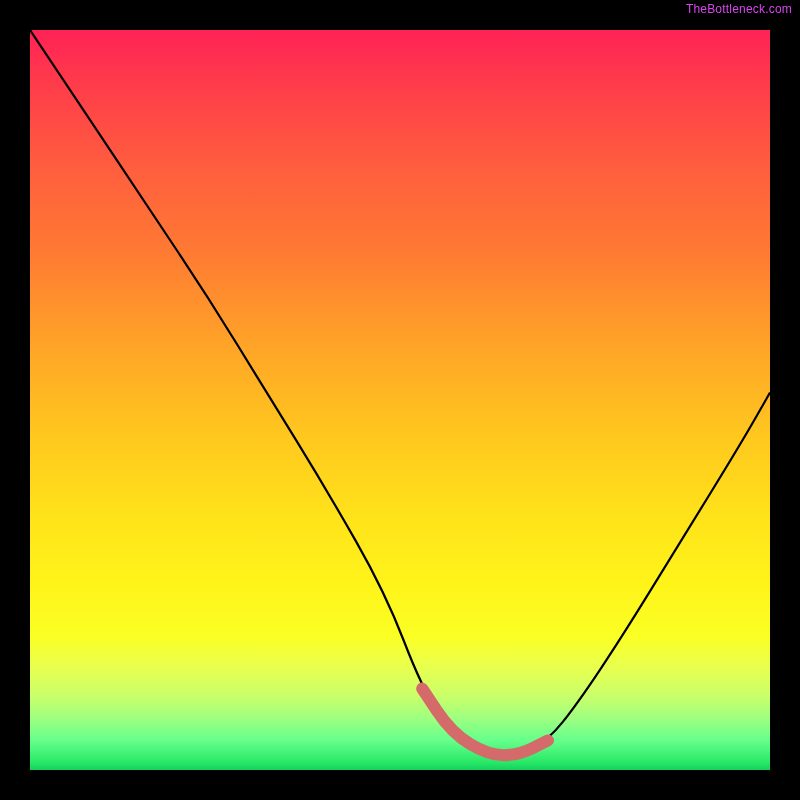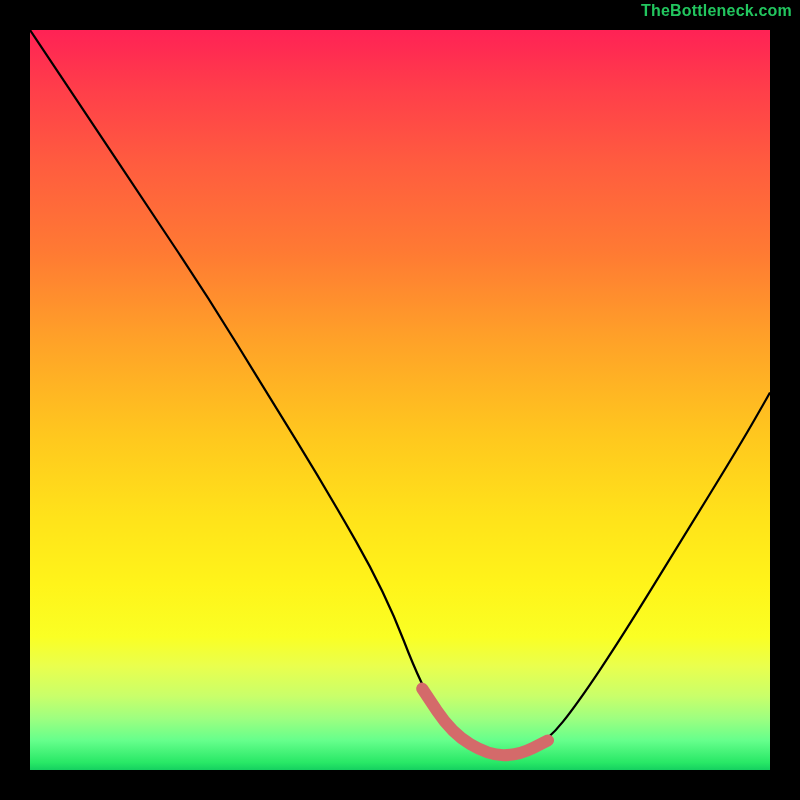--- a/index.html
+++ b/index.html
@@ -8,23 +8,23 @@
     width: 800px;
     height: 800px;
     background: #000;
     position: relative;
     font-family: Arial, Helvetica, sans-serif;
   }
   .watermark {
     position: absolute;
     top: 2px;
     right: 8px;
-    color: #22c55e;
-    font-size: 16px;
-    font-weight: 700;
+    color: #d946ef;
+    font-size: 12px;
+    font-weight: 400;
     letter-spacing: 0.2px;
     z-index: 10;
   }
   .plot-area {
     position: absolute;
     left: 30px;
     top: 30px;
     right: 30px;
     bottom: 30px;
     overflow: hidden;

